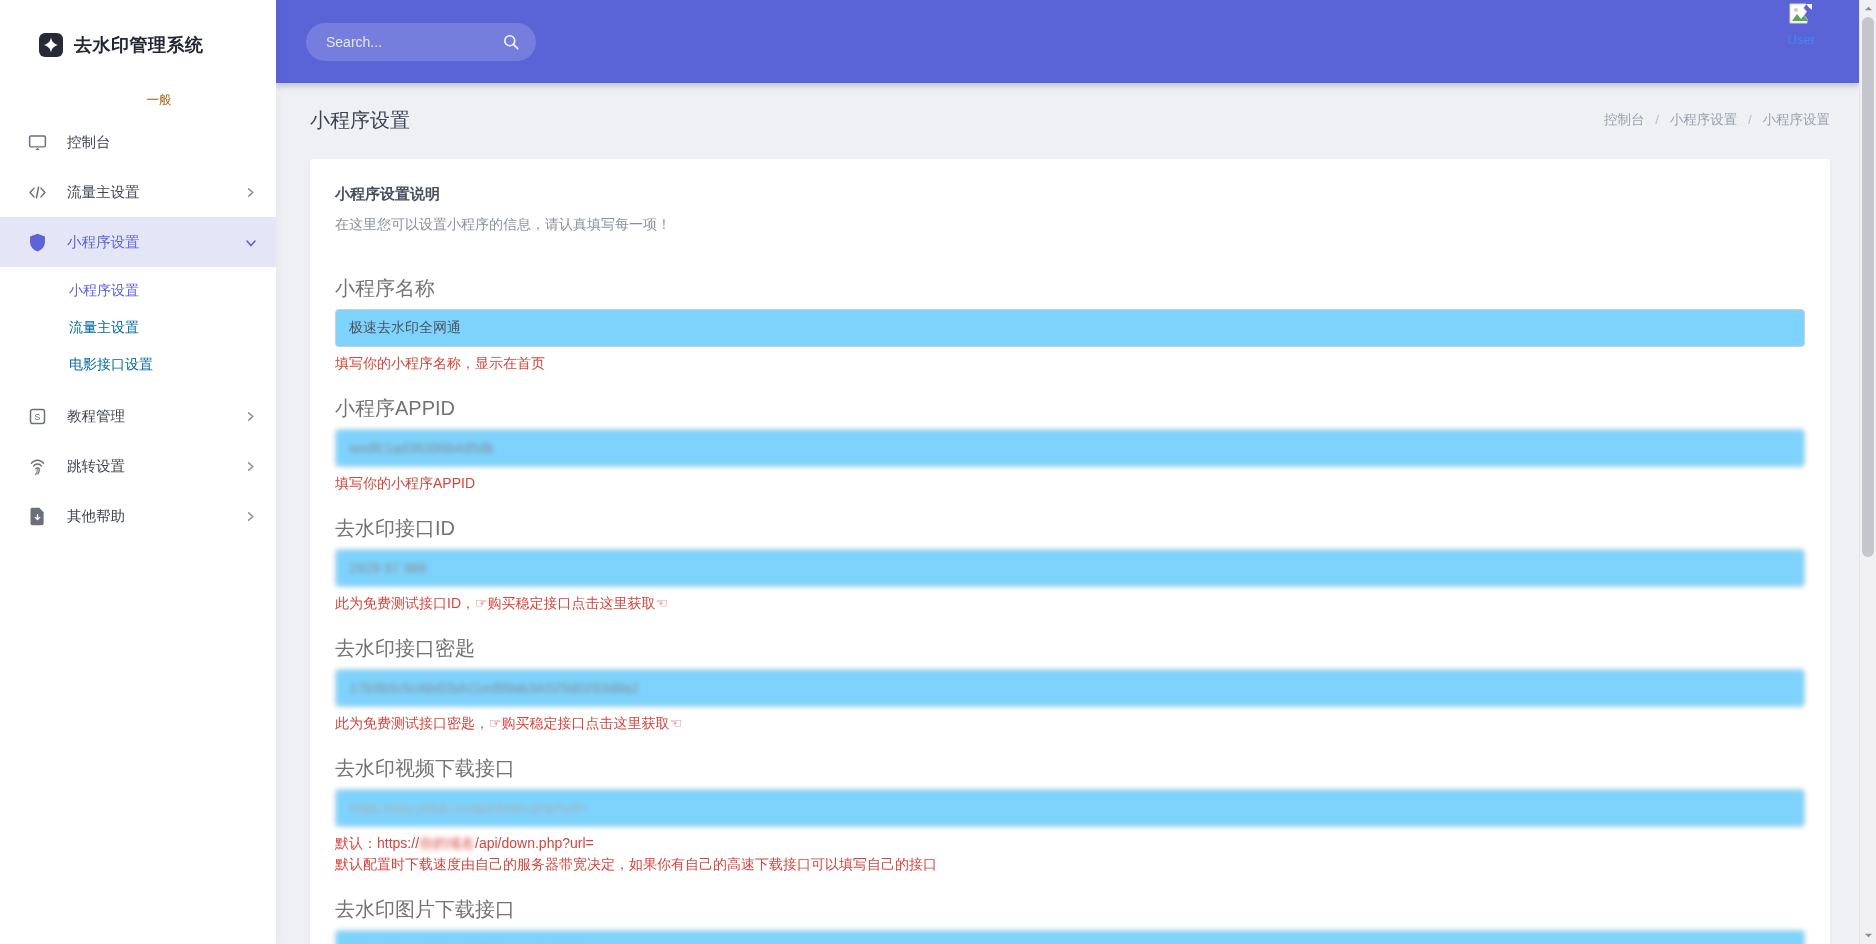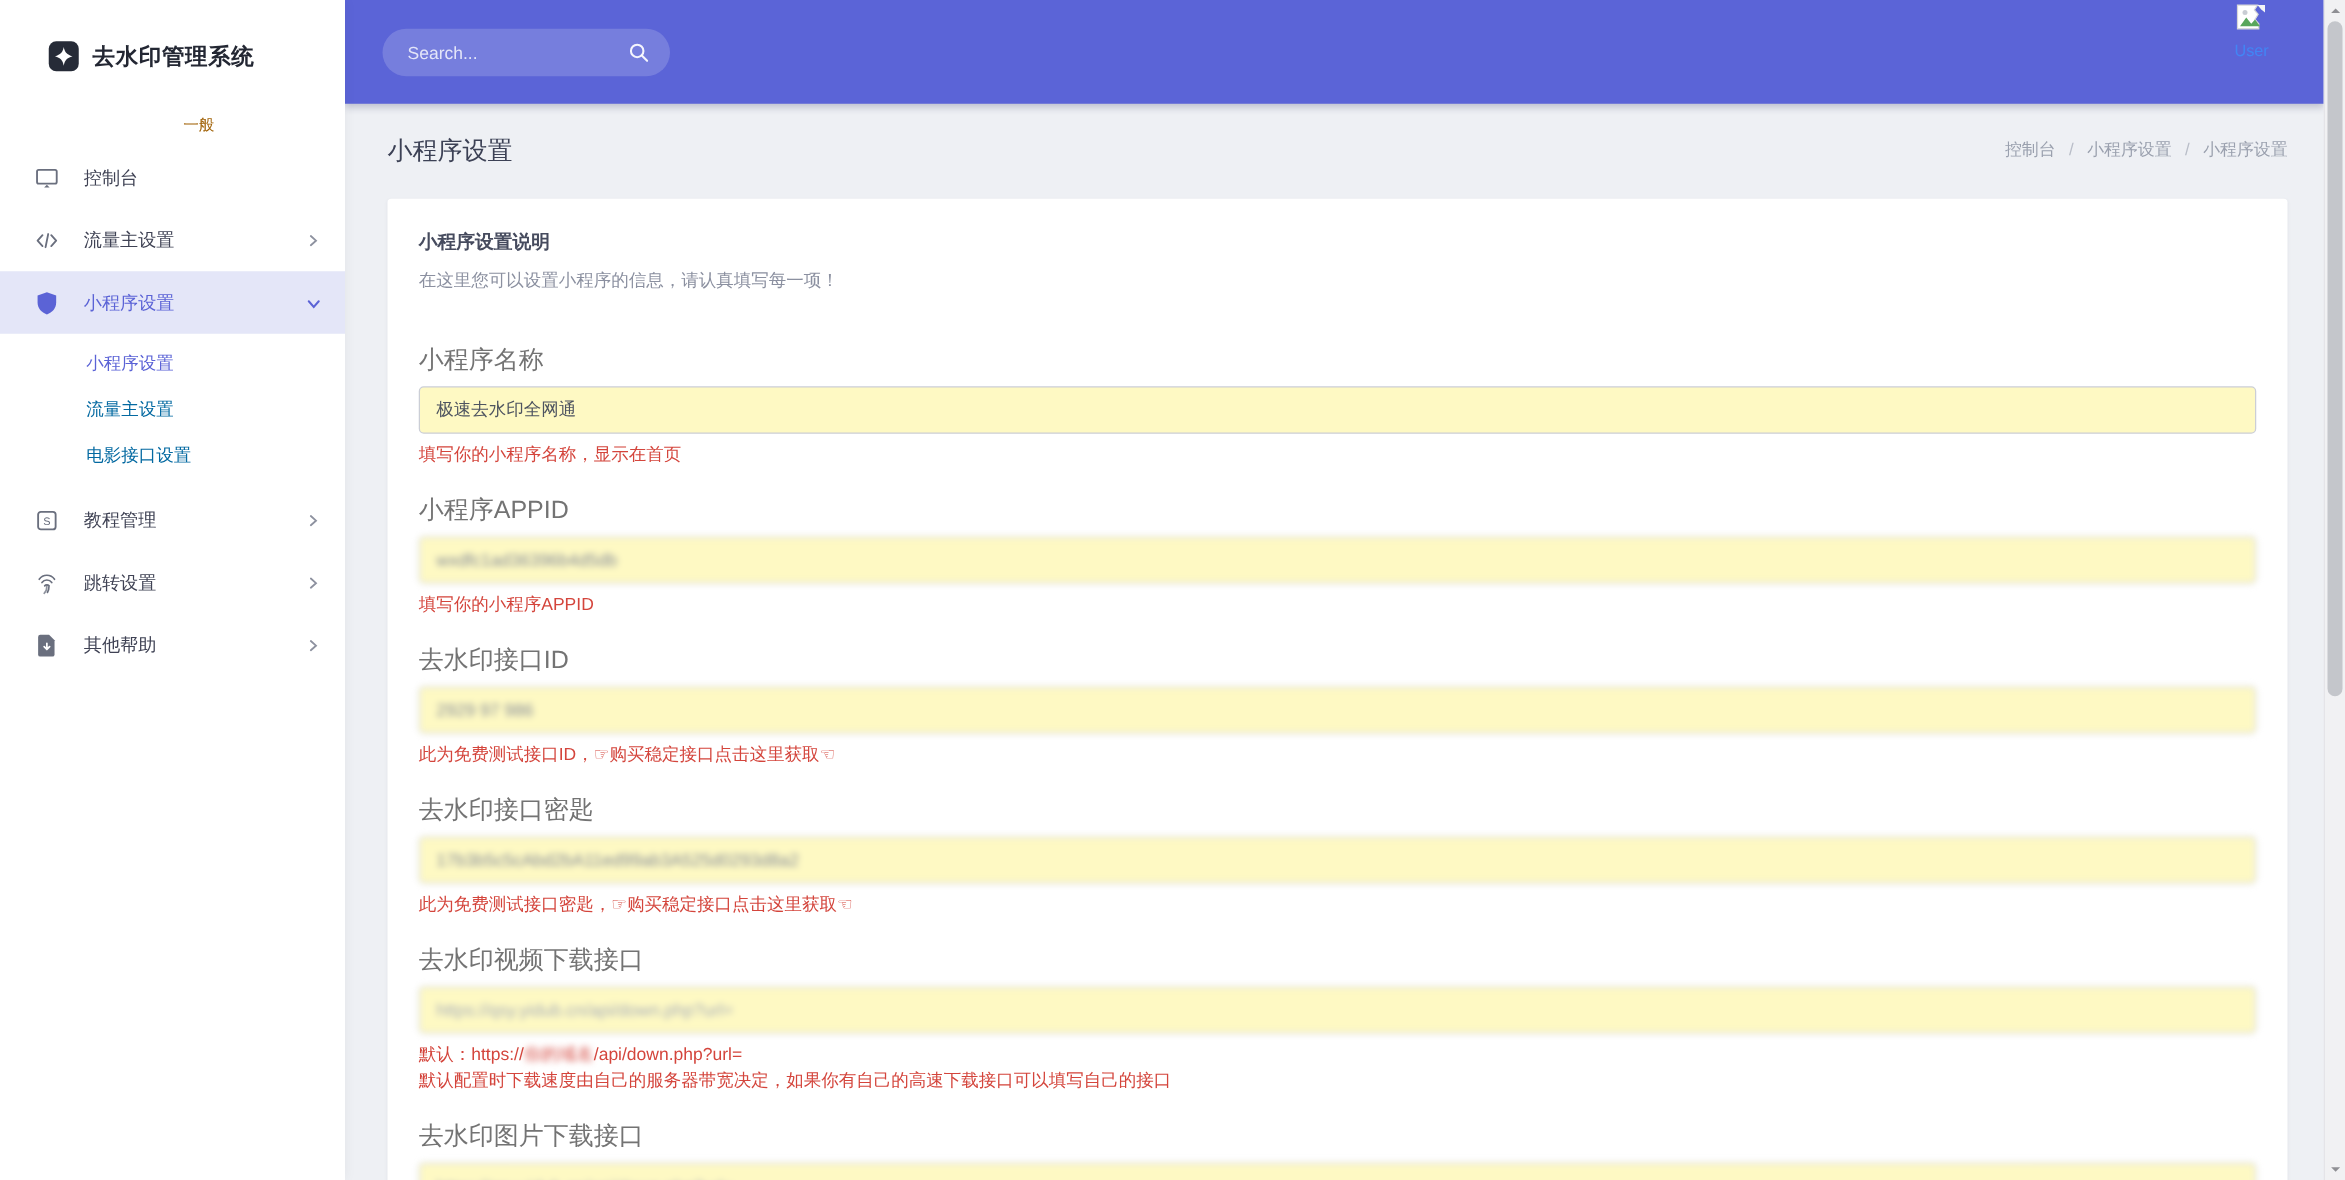--- a/index.html
+++ b/index.html
@@ -70,21 +70,21 @@
     background: #ffffff; margin: 8px 29px 0 34px; border-radius: 3px;
     box-shadow: 0 1px 3px rgba(35,40,60,0.06); padding: 25px 25px 40px 25px;
   }
   .card-heading { font-size: 15px; color: #464b5e; font-weight: 600; line-height: 20px; }
   .card-desc { font-size: 14px; color: #8b90a0; line-height: 20px; margin-top: 10px; margin-bottom: 44px; }
 
   .form-group { margin-bottom: 26px; }
   .form-label { font-size: 20px; color: #737373; line-height: 20px; margin-bottom: 11px; }
   .form-input {
     width: 100%; height: 38px; border: 1px solid #cbced6; border-radius: 4px;
-    padding: 0 13px; font-size: 14px; color: #4e5460; background: #fef9c3;
+    padding: 0 13px; font-size: 14px; color: #4e5460; background: #7dd3fc;
     font-family: inherit; outline: none; display: block;
   }
   .blurred { filter: blur(2.6px); color: #868c99; }
   .blurred-light { filter: blur(2.4px); color: #a8aeba; }
   .hint { font-size: 14px; color: #d4453c; line-height: 18px; margin-top: 7px; }
   .hint .hint-link { color: #d4453c; cursor: pointer; }
   .hint .hint-blur { filter: blur(2.4px); }
 
   
   .scrollbar {

